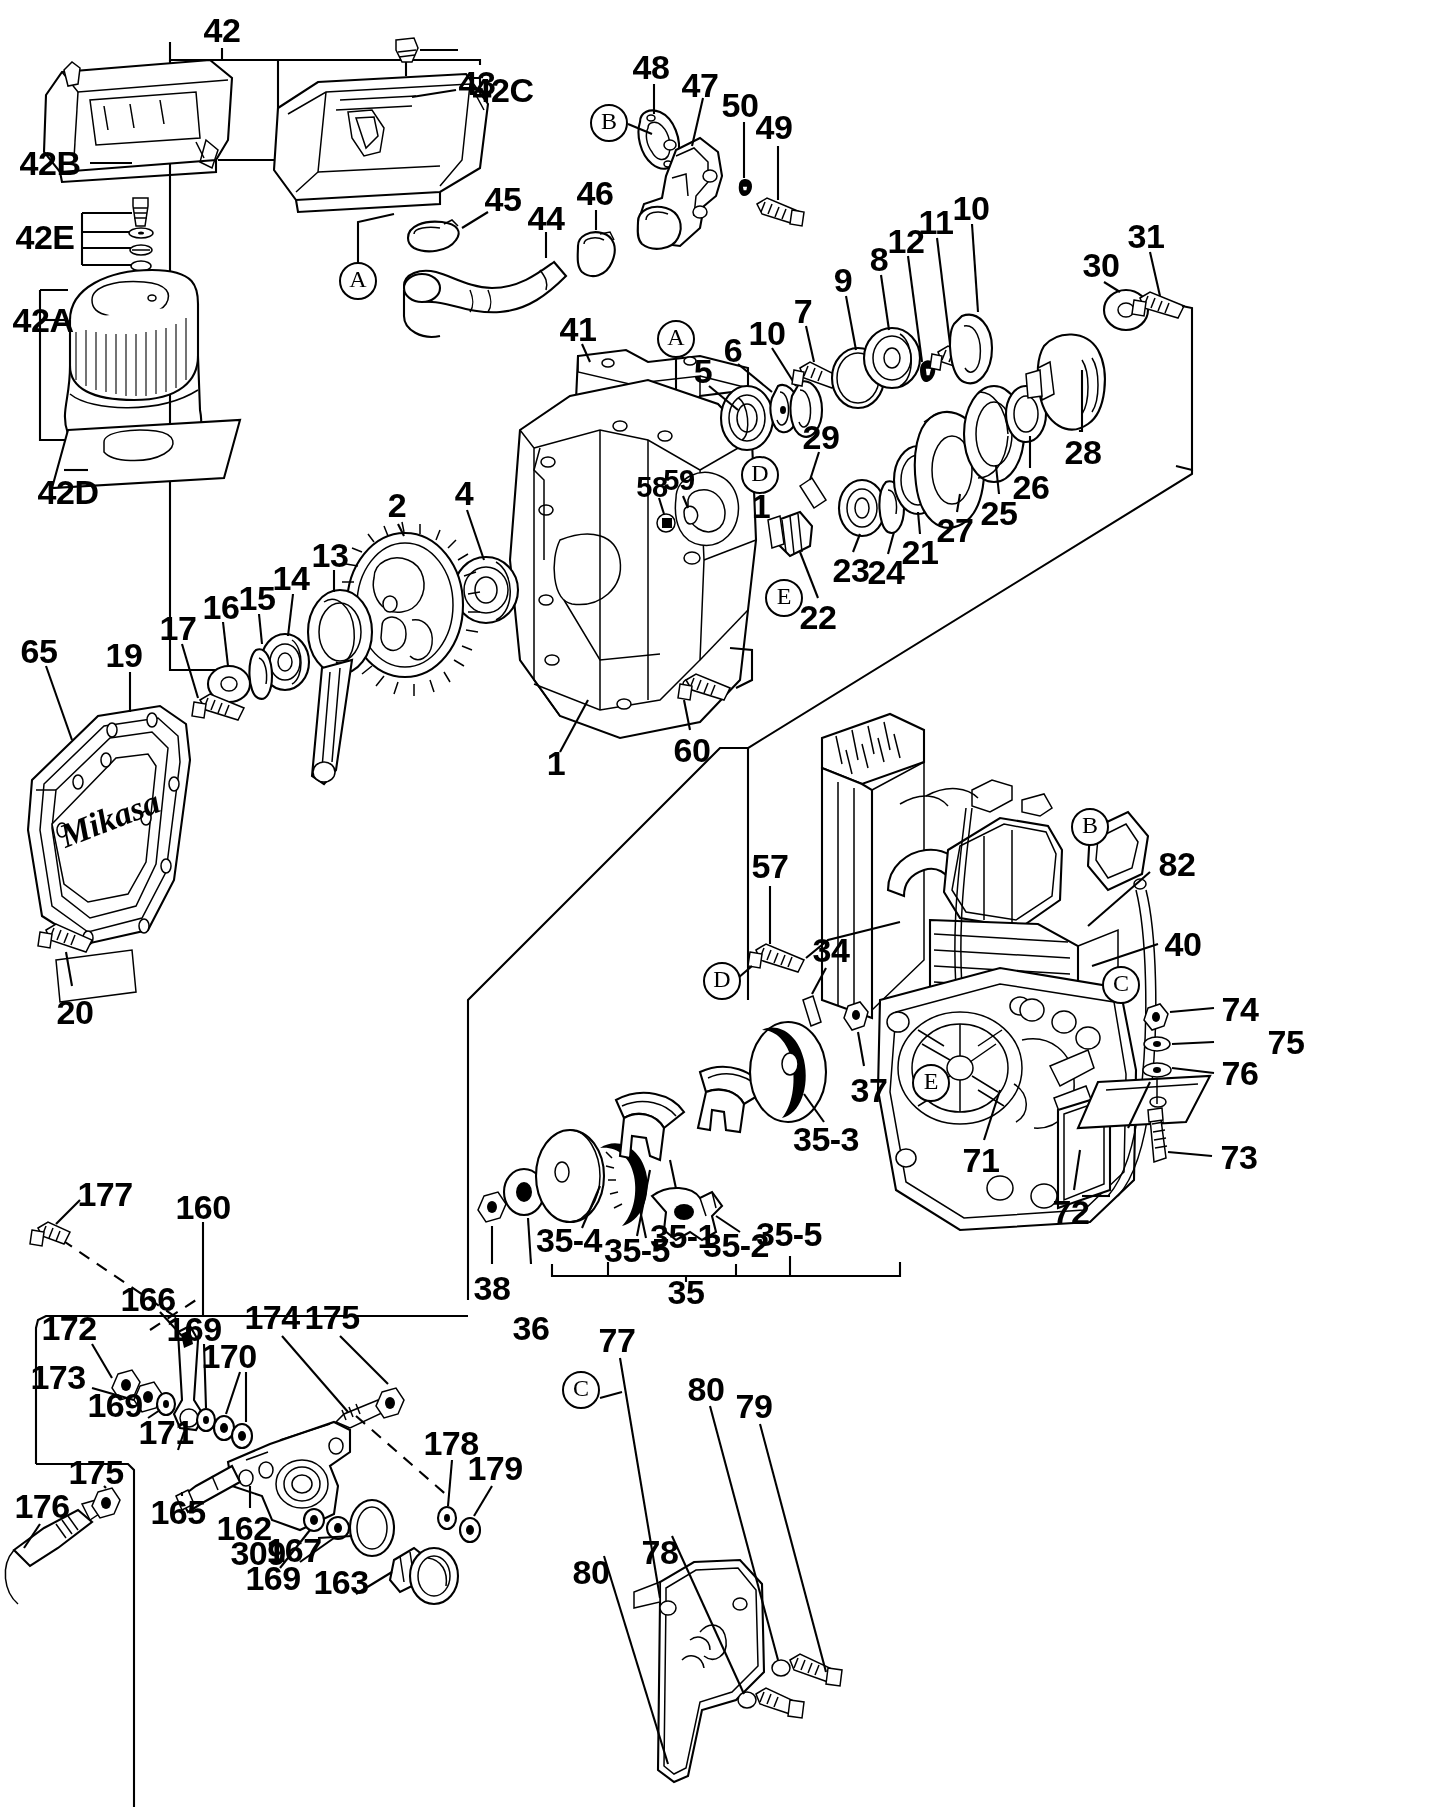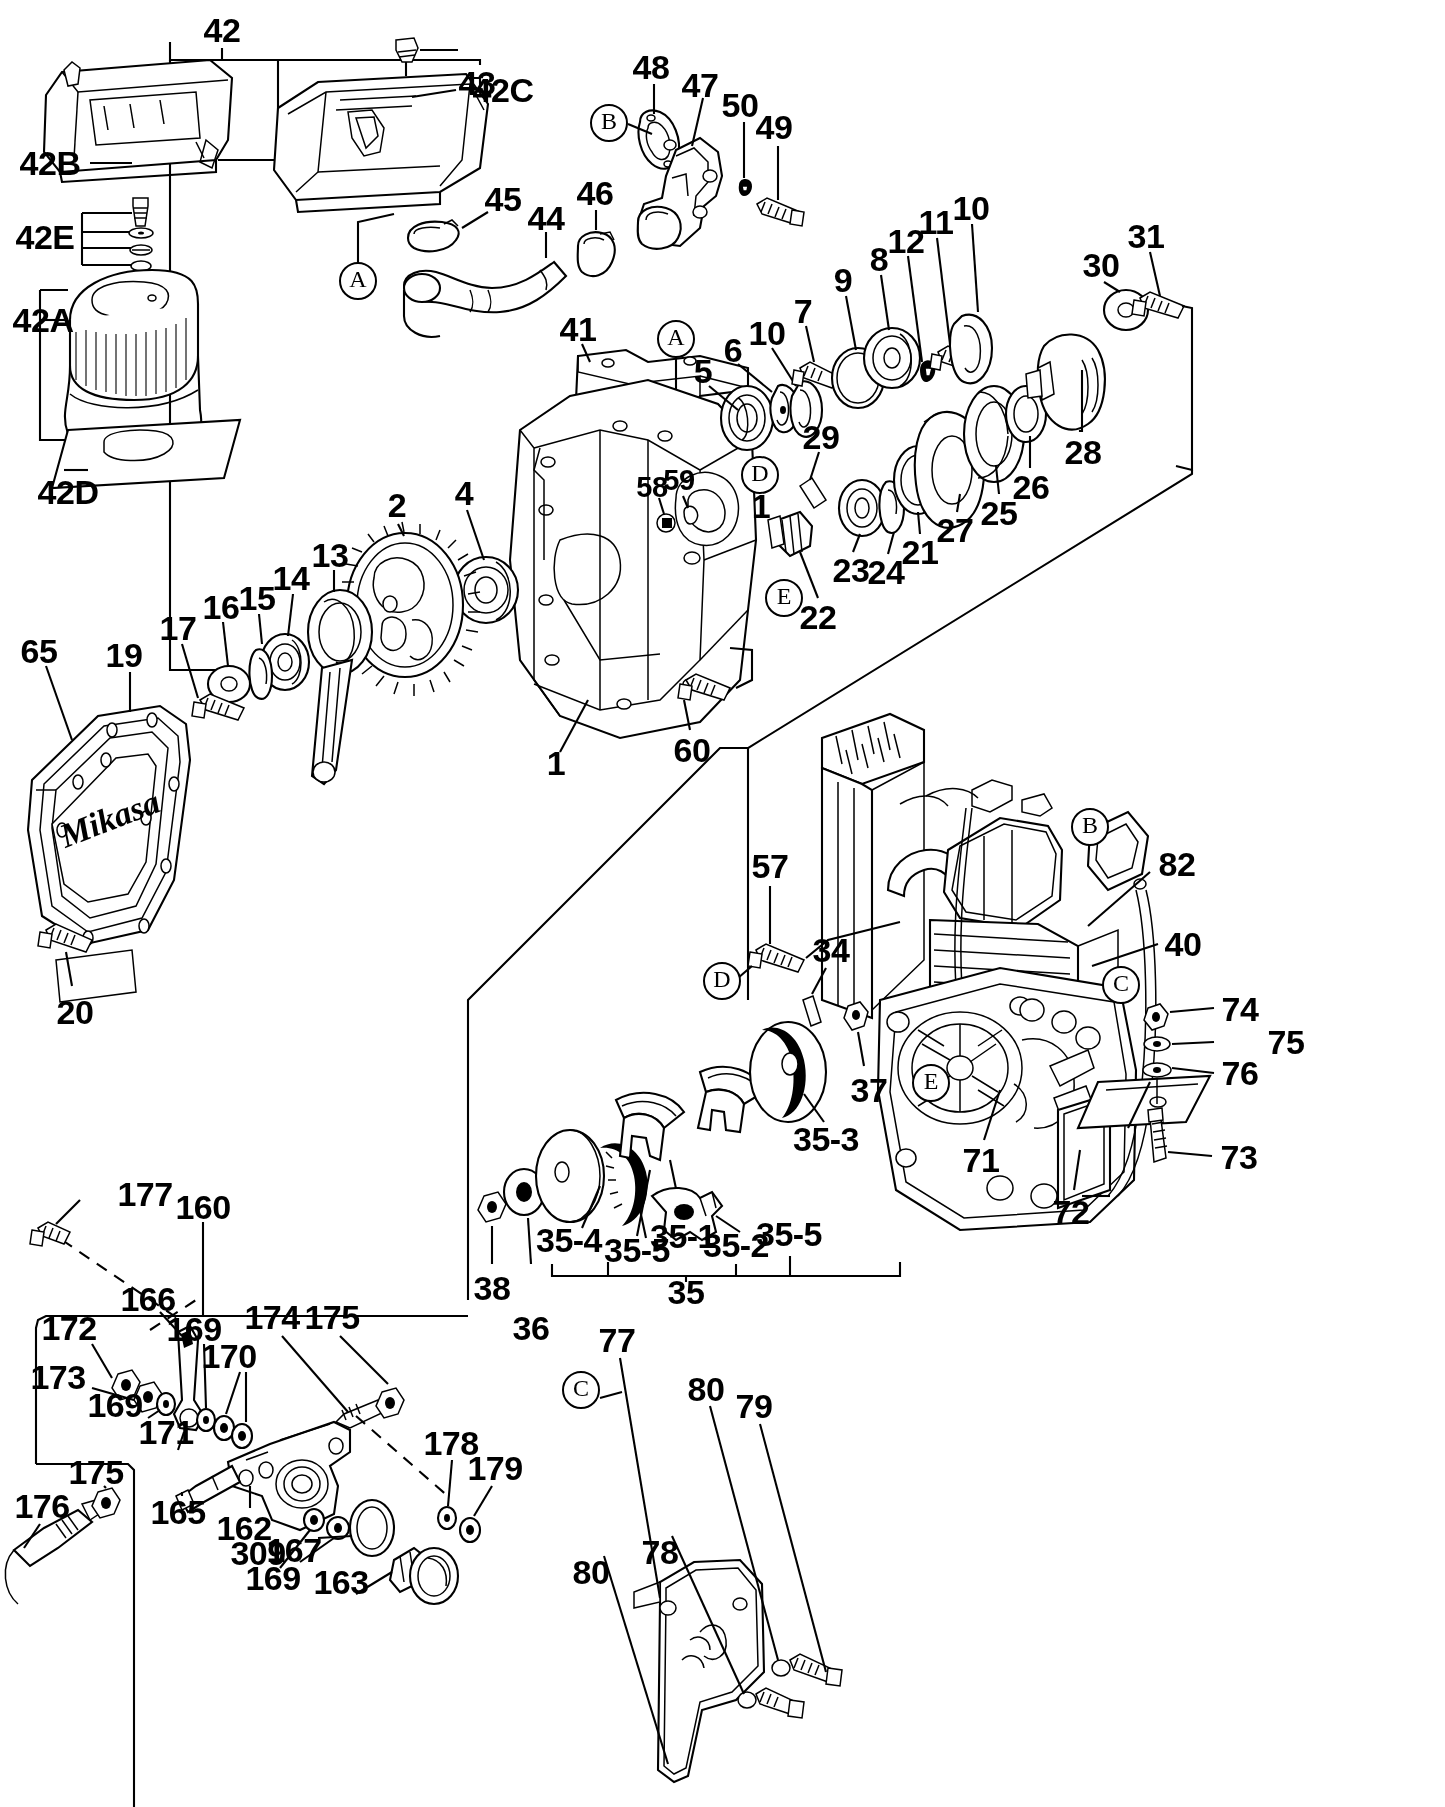--- a/index.html
+++ b/index.html
@@ -904,21 +904,21 @@
       <div class="lbl n" style="left: 1071px; top: 1212px;">72</div>
       <div class="lbl n" style="left: 826px; top: 1139px;">35-3</div>
       <div class="lbl n" style="left: 789px; top: 1234px;">35-5</div>
       <div class="lbl n" style="left: 736px; top: 1245px;">35-2</div>
       <div class="lbl n" style="left: 683px; top: 1236px;">35-1</div>
       <div class="lbl n" style="left: 637px; top: 1250px;">35-5</div>
       <div class="lbl n" style="left: 569px; top: 1240px;">35-4</div>
       <div class="lbl n" style="left: 492px; top: 1288px;">38</div>
       <div class="lbl n" style="left: 531px; top: 1288px; margin-top: 40px;">36</div>
       <div class="lbl n" style="left: 686px; top: 1292px;">35</div>
-      <div class="lbl n" style="left: 105px; top: 1194px; margin-left: 40px;">177</div>
+      <div class="lbl n" style="left: 105px; top: 1194px;">177</div>
       <div class="lbl n" style="left: 203px; top: 1207px;">160</div>
       <div class="lbl n" style="left: 148px; top: 1299px;">166</div>
       <div class="lbl n" style="left: 69px; top: 1328px;">172</div>
       <div class="lbl n" style="left: 194px; top: 1329px;">169</div>
       <div class="lbl n" style="left: 272px; top: 1317px;">174</div>
       <div class="lbl n" style="left: 332px; top: 1317px;">175</div>
       <div class="lbl n" style="left: 229px; top: 1356px;">170</div>
       <div class="lbl n" style="left: 58px; top: 1377px;">173</div>
       <div class="lbl n" style="left: 115px; top: 1405px;">169</div>
       <div class="lbl n" style="left: 166px; top: 1432px;">171</div>

